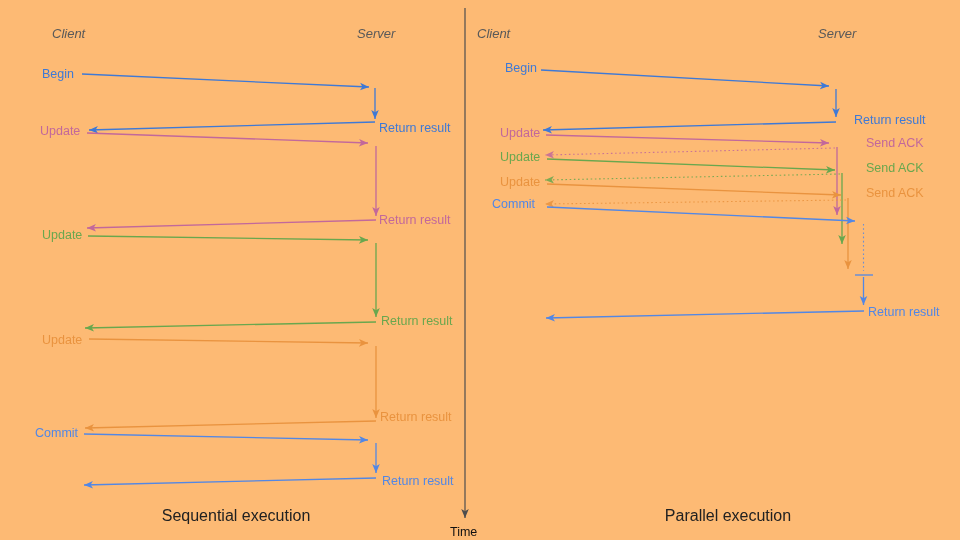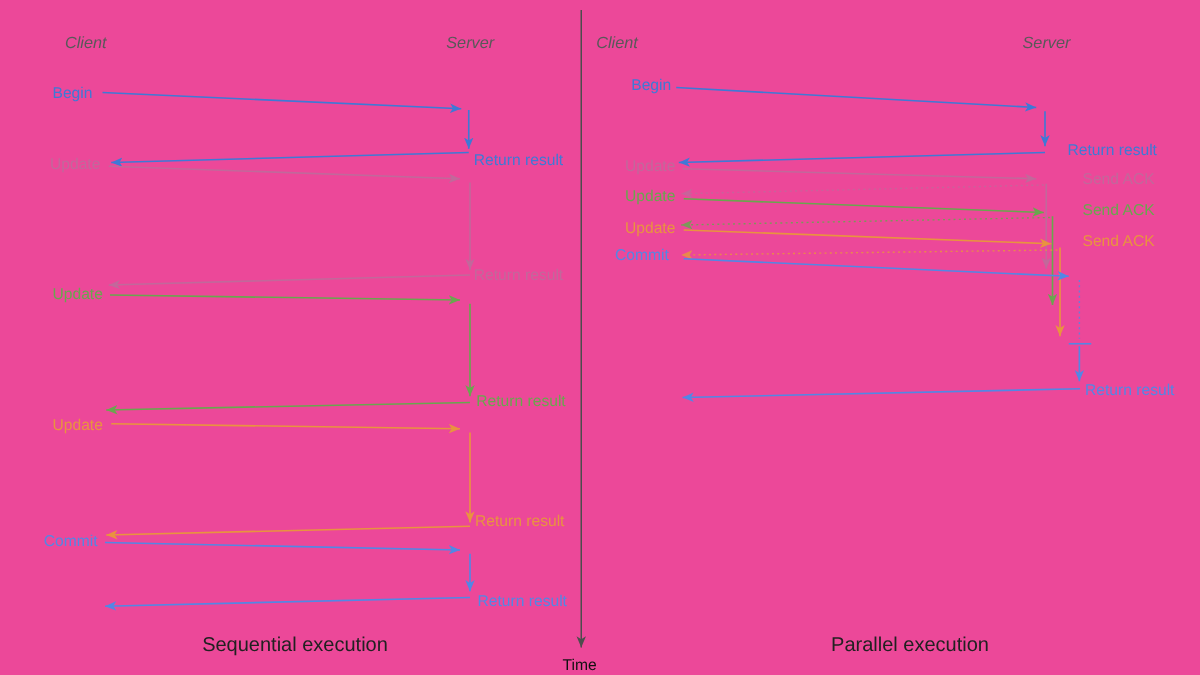--- a/index.html
+++ b/index.html
@@ -1,16 +1,16 @@
 <!DOCTYPE html>
 <html><head>
 <meta charset="utf-8">
 <style>
   html,body{margin:0;padding:0;background:#ffffff;}
-  .stage{position:relative;width:960px;height:540px;background:#ec4899;overflow:hidden;}
+  .stage{position:relative;width:960px;height:540px;background:#fdba74;overflow:hidden;}
   text{font-family:"Liberation Sans",sans-serif;}
   .lbl{font-size:12.5px;}
   .hdr{font-style:italic;font-size:13px;fill:#595959;}
   .cap{font-size:16px;fill:#212121;text-anchor:middle;}
   .tTime{font-size:12.5px;fill:#111111;}
   line{fill:none;}
   .sB{stroke:#3e79d6;stroke-width:1.3;}
   .sB2{stroke:#5287e5;stroke-width:1.3;}
   .sP{stroke:#c2689b;stroke-width:1.3;}
   .sG{stroke:#69a74e;stroke-width:1.3;}

